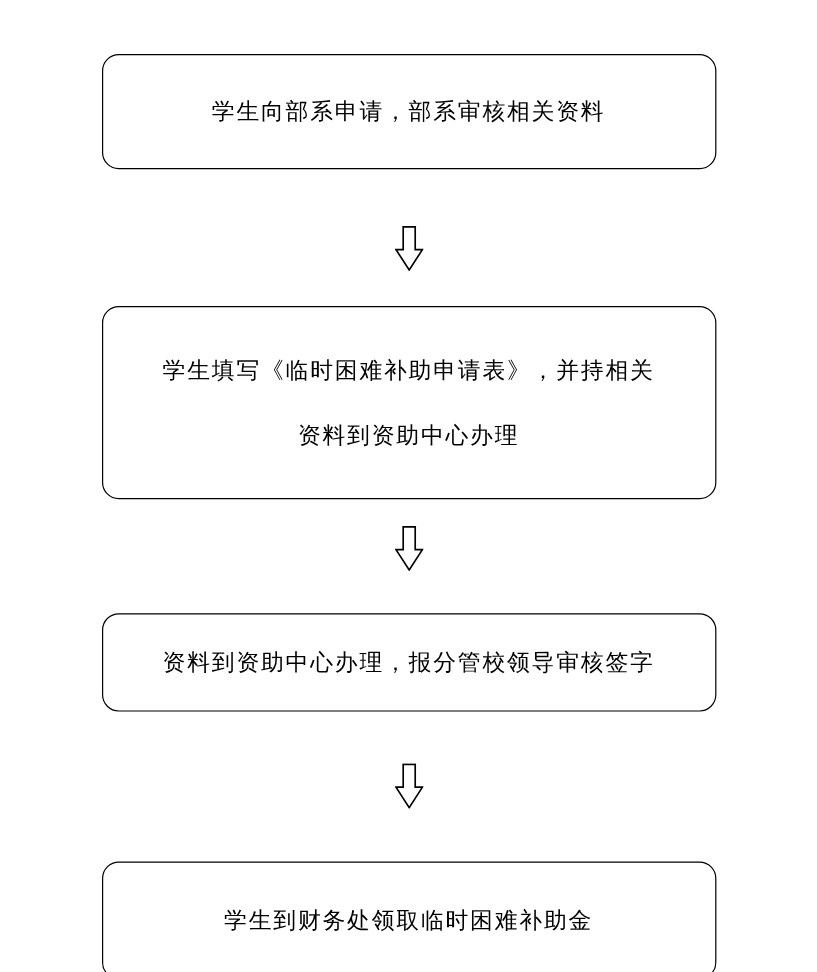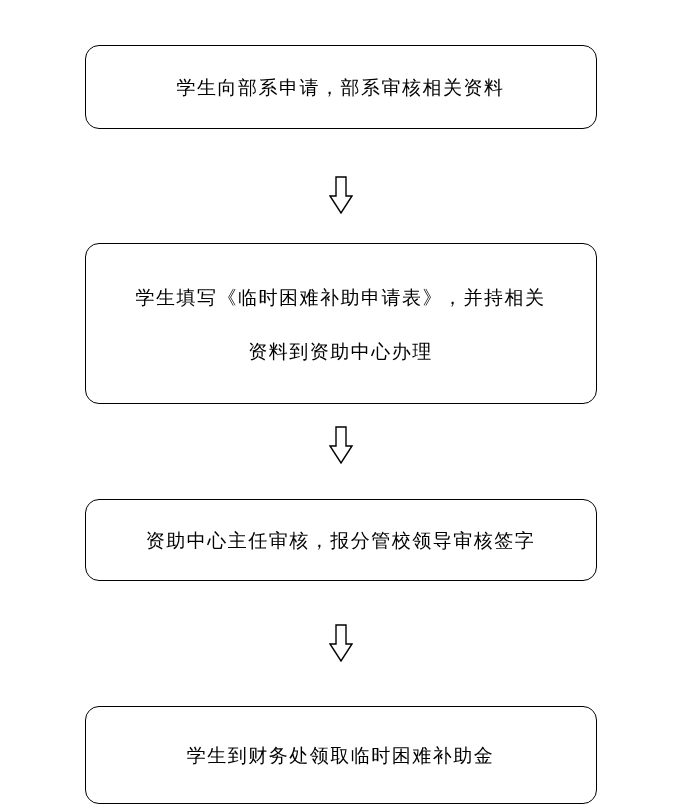--- a/index.html
+++ b/index.html
@@ -30,21 +30,21 @@
     align-items: center;
     justify-content: center;
     text-align: center;
     font-size: 19px;
     letter-spacing: 1.5px;
   }
   .box-text {
     white-space: pre-line;
     line-height: 30px;
   }
-  .flow-box-1 { height: 84px; }
+  .flow-box-1 { height: 96px; }
   .flow-box-2 { height: 161px; }
   .flow-box-2 .box-text { line-height: 54px; }
   .flow-box-3 { height: 82px; }
   .flow-box-4 { height: 98px; }
   .flow-arrow {
     display: block;
   }
   .flow-arrow-1 { margin-top: 47px; margin-bottom: 29px; }
   .flow-arrow-2 { margin-top: 22px; margin-bottom: 35px; }
   .flow-arrow-3 { margin-top: 43px; margin-bottom: 44px; }
@@ -71,21 +71,21 @@
   <div class="flow-box flow-box-2">
     <span class="box-text">学生填写《临时困难补助申请表》，并持相关
 资料到资助中心办理</span>
   </div>
 
   <svg class="flow-arrow flow-arrow-2" width="24" height="38" viewBox="0 0 24 38">
     <polygon points="7,1 17,1 17,20 23,20 12,37 1,20 7,20"></polygon>
   </svg>
 
   <div class="flow-box flow-box-3">
-    <span class="box-text">资助中心主任审核，报分管校领导审核签字</span>
+    <span class="box-text">资料到资助中心办理，报分管校领导审核签字</span>
   </div>
 
   <svg class="flow-arrow flow-arrow-3" width="24" height="38" viewBox="0 0 24 38">
     <polygon points="7,1 17,1 17,20 23,20 12,37 1,20 7,20"></polygon>
   </svg>
 
   <div class="flow-box flow-box-4">
     <span class="box-text">学生到财务处领取临时困难补助金</span>
   </div>
 

